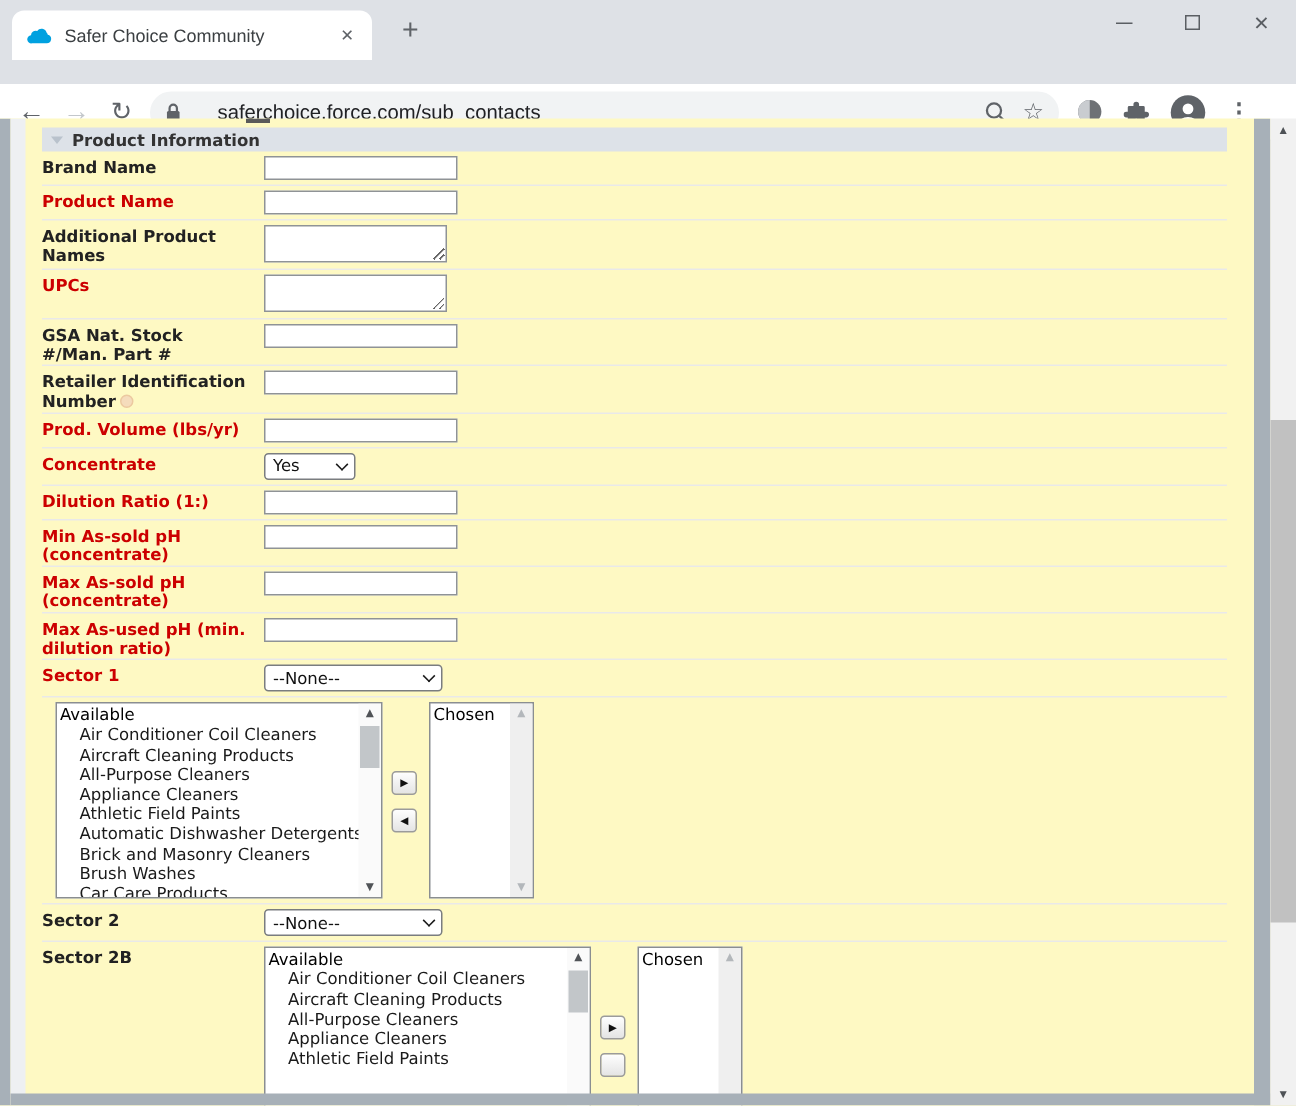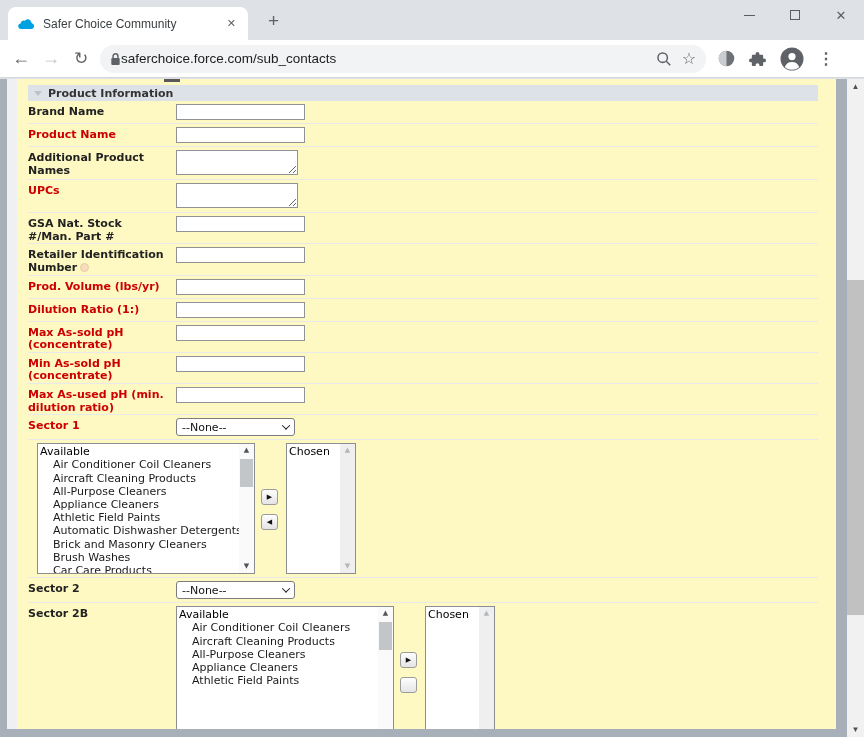--- a/index.html
+++ b/index.html
@@ -1,38 +1,38 @@
 <!DOCTYPE html>
 <html><head>
 <meta charset="utf-8">
 <style>
   * { box-sizing: border-box; margin: 0; padding: 0; }
   html,body { width:864px; height:737px; overflow:hidden; }
   body { font-family:"Liberation Sans", sans-serif; background:#dee1e6; position:relative; }
 
   
-  .titlebar { height:40px; background:#dee1e6; position:relative; }
+  .titlebar { height:56px; background:#dee1e6; position:relative; }
   .tab { position:absolute; left:8px; top:7px; width:240px; height:33px; background:#fff;
          border-radius:8px 8px 0 0; display:flex; align-items:center; padding:0 8px 0 10px; }
   .tab-title { flex:1; font-size:12px; color:#3c4043; margin-left:8px; white-space:nowrap; overflow:hidden; }
   .tab-close { font-size:11px; color:#5f6368; padding:2px 4px; cursor:default; }
   .newtab { position:absolute; left:262px; top:10px; font-size:19px; font-weight:300; color:#5f6368; padding:0 6px; }
   .win-controls { position:absolute; right:0; top:0; height:30px; display:flex; }
   .win-btn { width:46px; height:30px; display:flex; align-items:center; justify-content:center; color:#5a5e63; }
   .min-glyph { width:11px; height:1px; background:#5a5e63; display:inline-block; }
   .max-glyph { width:10px; height:10px; border:1px solid #5a5e63; display:inline-block; }
   .close-glyph { font-size:13px; }
 
   .toolbar { height:38px; background:#fff; display:flex; align-items:center; border-bottom:1px solid #d6d9dc; padding:0 6px; }
   .nav-ic { font-size:18px; color:#5f6368; width:30px; text-align:center; }
   .nav-ic.disabled { color:#c3c7cb; }
   .reload-ic { font-size:17px; }
   .omnibox { flex:0 0 auto; width:606px; height:28px; background:#f1f3f4; border-radius:14px;
              display:flex; align-items:center; padding:0 10px; margin-left:4px; }
-  .url-text { flex:1; font-size:13.5px; color:#202124; margin-left:0; white-space:nowrap; overflow:hidden; }
+  .url-text { flex:1; font-size:13.5px; color:#202124; margin-left:24px; white-space:nowrap; overflow:hidden; }
   .omni-ic { margin-left:10px; display:flex; align-items:center; }
   .star-ic { font-size:16px; color:#5f6368; margin-left:10px; }
   .ext-area { display:flex; align-items:center; margin-left:12px; gap:14px; }
   .dots-ic { font-size:16px; font-weight:bold; color:#5f6368; letter-spacing:0; }
 
   
   .page { position:absolute; left:0; right:17px; top:79px; bottom:0; background:#fef9c3; overflow:hidden; }
   .edge-left  { position:absolute; left:0; top:0; bottom:0; width:7px; background:#a7b0b8; }
   .gutter     { position:absolute; left:7px; top:0; bottom:0; width:10px; background:#eef0f2; }
   .edge-right { position:absolute; right:0; top:0; bottom:0; width:11px; background:#a7b0b8; }
@@ -204,37 +204,46 @@
         </div>
     </div>
 
     <div class="row">
       <div class="lbl req">Prod. Volume (lbs/yr)</div>
       <div class="ctl">
           <input class="txt" style="">
         </div>
     </div>
 
+    <div class="row" style="min-height:21px;">
+      <div class="lbl req">Concentrate</div>
+      <div class="ctl">
+        <div class="sel w60">
+          <span>Yes</span>
+          <span class="chev"></span>
+        </div>
+      </div>
+    </div>
 
     <div class="row">
       <div class="lbl req">Dilution Ratio (1:)</div>
       <div class="ctl">
           <input class="txt" style="">
         </div>
     </div>
 
     <div class="row">
+      <div class="lbl req">Min As-sold pH (concentrate)</div>
+      <div class="ctl">
+          <input class="txt" style="">
+        </div>
+    </div>
+
+    <div class="row">
       <div class="lbl req">Max As-sold pH (concentrate)</div>
-      <div class="ctl">
-          <input class="txt" style="">
-        </div>
-    </div>
-
-    <div class="row">
-      <div class="lbl req">Min As-sold pH (concentrate)</div>
       <div class="ctl">
           <input class="txt" style="">
         </div>
     </div>
 
 
     <div class="row" style="min-height:24px;">
       <div class="lbl req">Max As-used pH (min. dilution ratio)</div>
       <div class="ctl">
           <input class="txt" style="">

